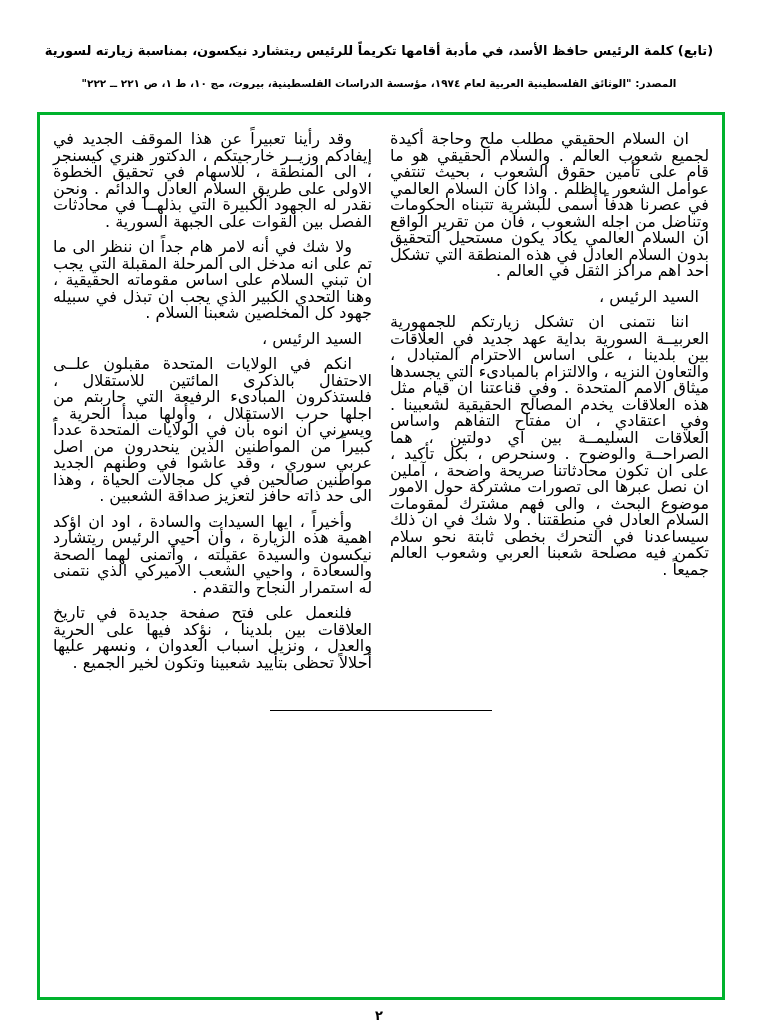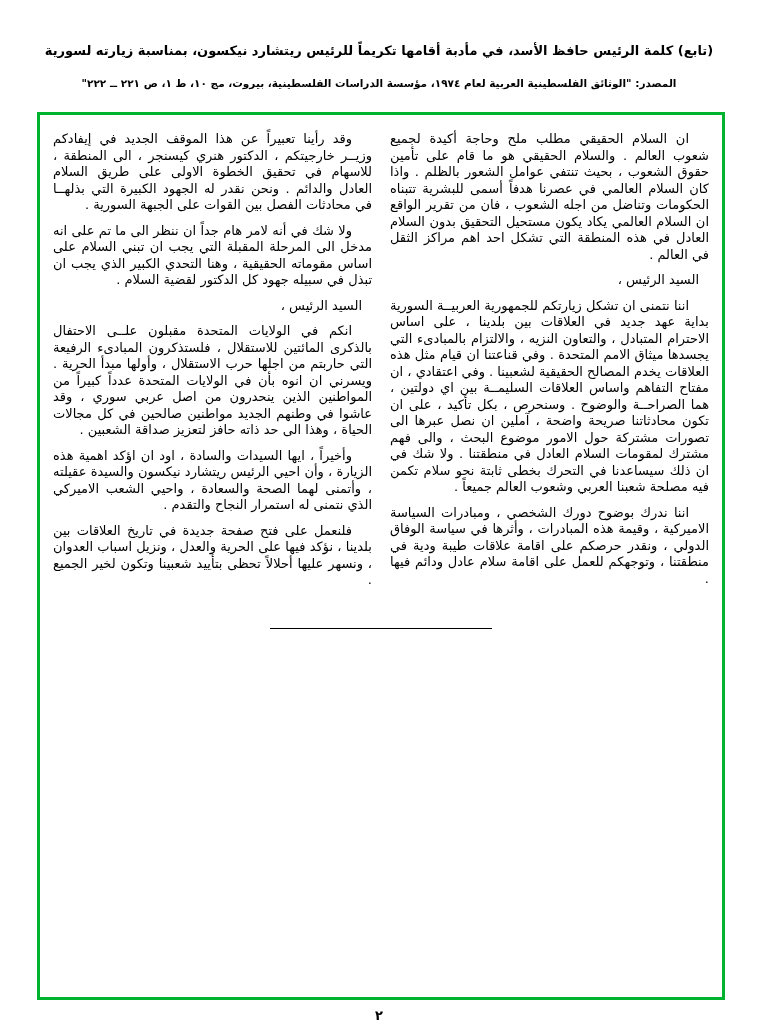--- a/index.html
+++ b/index.html
@@ -50,21 +50,21 @@
   .columns {
     display: flex;
     direction: rtl;
     gap: 18px;
     padding: 16px 13px 0 13px;
   }
   .col {
     flex: 1 1 0;
     direction: rtl;
     text-align: justify;
-    font-size: 13px;
+    font-size: 16px;
     line-height: 16.5px;
   }
   .para {
     margin: 0 0 9px 0;
     text-indent: 20px;
   }
   .para.salutation {
     text-indent: 2px;
     margin: 5px 8px 9px 0;
   }
@@ -93,25 +93,24 @@
   <div class="doc-title">(تابع) كلمة الرئيس حافظ الأسد، في مأدبة أقامها تكريماً للرئيس ريتشارد نيكسون، بمناسبة زيارته لسورية</div>
 
   <div class="doc-source">المصدر: "الوثائق الفلسطينية العربية لعام ١٩٧٤، مؤسسة الدراسات الفلسطينية، بيروت، مج ١٠، ط ١، ص ٢٢١ ــ ٢٢٢"</div>
 
   <div class="green-box" style="border-color: rgb(0, 178, 45);">
     <div class="columns">
       <div class="col">
           <p class="para">ان السلام الحقيقي مطلب ملح وحاجة أكيدة لجميع شعوب العالم . والسلام الحقيقي هو ما قام على تأمين حقوق الشعوب ، بحيث تنتفي عوامل الشعور بالظلم . واذا كان السلام العالمي في عصرنا هدفاً أسمى للبشرية تتبناه الحكومات وتناضل من اجله الشعوب ، فان من تقرير الواقع ان السلام العالمي يكاد يكون مستحيل التحقيق بدون السلام العادل في هذه المنطقة التي تشكل احد اهم مراكز الثقل في العالم .</p>
           <p class="para salutation">السيد الرئيس ،</p>
           <p class="para">اننا نتمنى ان تشكل زيارتكم للجمهورية العربيــة السورية بداية عهد جديد في العلاقات بين بلدينا ، على اساس الاحترام المتبادل ، والتعاون النزيه ، والالتزام بالمبادىء التي يجسدها ميثاق الامم المتحدة . وفي قناعتنا ان قيام مثل هذه العلاقات يخدم المصالح الحقيقية لشعبينا . وفي اعتقادي ، ان مفتاح التفاهم واساس العلاقات السليمــة بين اي دولتين ، هما الصراحــة والوضوح . وسنحرص ، بكل تأكيد ، على ان تكون محادثاتنا صريحة واضحة ، آملين ان نصل عبرها الى تصورات مشتركة حول الامور موضوع البحث ، والى فهم مشترك لمقومات السلام العادل في منطقتنا . ولا شك في ان ذلك سيساعدنا في التحرك بخطى ثابتة نحو سلام تكمن فيه مصلحة شعبنا العربي وشعوب العالم جميعاً .</p>
-          <p class="para">اننا ندرك بوضوح دورك الشخصي ، ومبادرات السياسة الاميركية ، وقيمة هذه المبادرات ، وأثرها في سياسة الوفاق الدولي ، ونقدر حرصكم على اقامة علاقات طيبة ودية في منطقتنا ، وتوجهكم للعمل على اقامة سلام عادل ودائم فيها .</p>
         </div>
       <div class="col">
           <p class="para">وقد رأينا تعبيراً عن هذا الموقف الجديد في إيفادكم وزيــر خارجيتكم ، الدكتور هنري كيسنجر ، الى المنطقة ، للاسهام في تحقيق الخطوة الاولى على طريق السلام العادل والدائم . ونحن نقدر له الجهود الكبيرة التي بذلهــا في محادثات الفصل بين القوات على الجبهة السورية .</p>
-          <p class="para">ولا شك في أنه لامر هام جداً ان ننظر الى ما تم على انه مدخل الى المرحلة المقبلة التي يجب ان تبني السلام على اساس مقوماته الحقيقية ، وهنا التحدي الكبير الذي يجب ان تبذل في سبيله جهود كل الدكتور لقضية السلام .</p>
+          <p class="para">ولا شك في أنه لامر هام جداً ان ننظر الى ما تم على انه مدخل الى المرحلة المقبلة التي يجب ان تبني السلام على اساس مقوماته الحقيقية ، وهنا التحدي الكبير الذي يجب ان تبذل في سبيله جهود كل المخلصين شعبنا السلام .</p>
           <p class="para salutation">السيد الرئيس ،</p>
           <p class="para">انكم في الولايات المتحدة مقبلون علــى الاحتفال بالذكرى المائتين للاستقلال ، فلستذكرون المبادىء الرفيعة التي حاربتم من اجلها حرب الاستقلال ، وأولها مبدأ الحرية . ويسرني ان انوه بأن في الولايات المتحدة عدداً كبيراً من المواطنين الذين ينحدرون من اصل عربي سوري ، وقد عاشوا في وطنهم الجديد مواطنين صالحين في كل مجالات الحياة ، وهذا الى حد ذاته حافز لتعزيز صداقة الشعبين .</p>
           <p class="para">وأخيراً ، ايها السيدات والسادة ، اود ان اؤكد اهمية هذه الزيارة ، وأن احيي الرئيس ريتشارد نيكسون والسيدة عقيلته ، وأتمنى لهما الصحة والسعادة ، واحيي الشعب الاميركي الذي نتمنى له استمرار النجاح والتقدم .</p>
           <p class="para">فلنعمل على فتح صفحة جديدة في تاريخ العلاقات بين بلدينا ، نؤكد فيها على الحرية والعدل ، ونزيل اسباب العدوان ، ونسهر عليها أحلالاً تحظى بتأييد شعبينا وتكون لخير الجميع .</p>
         </div>
     </div>
     <div class="separator" style="background: rgb(0, 0, 0);"></div>
   </div>
 
   <div class="page-number">٢</div>

